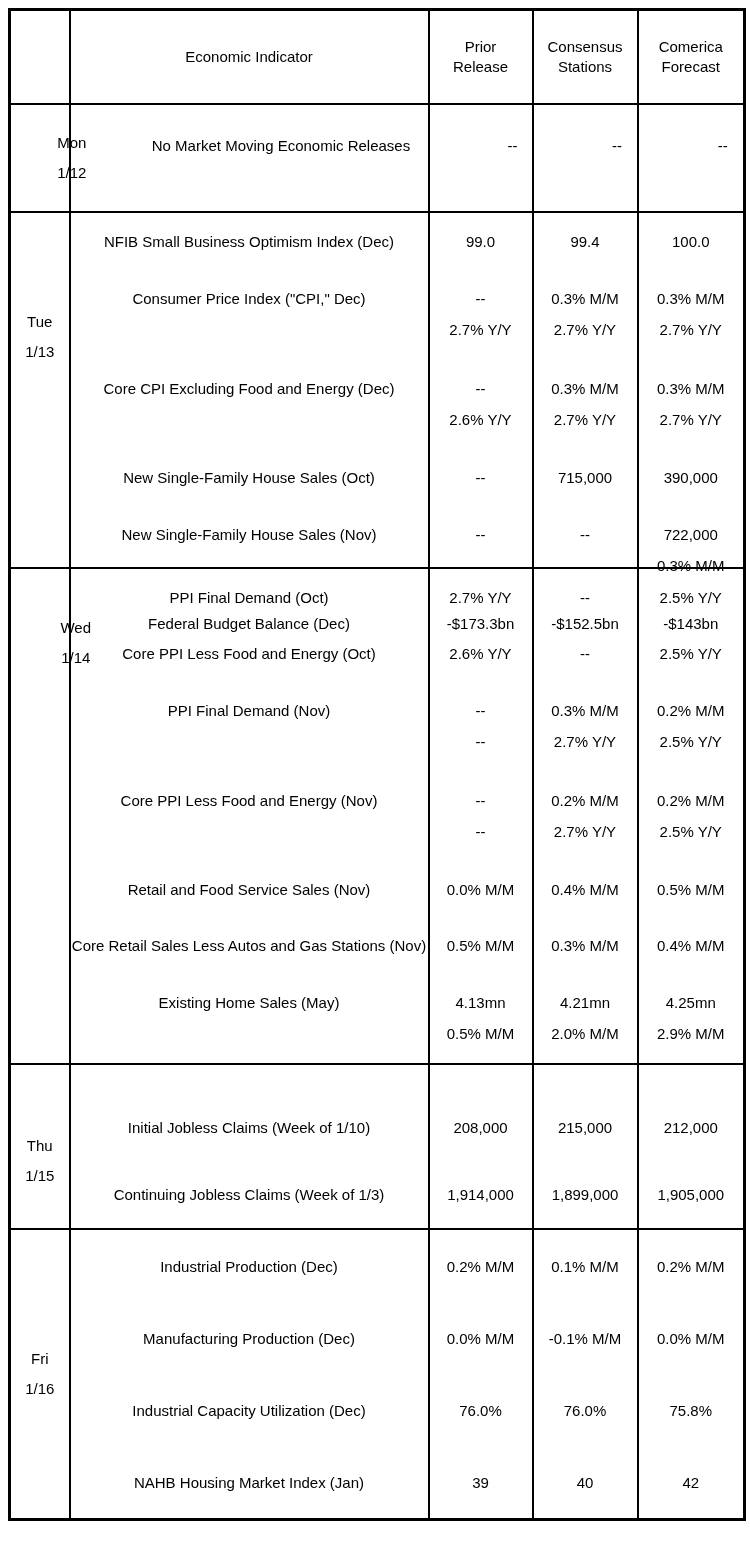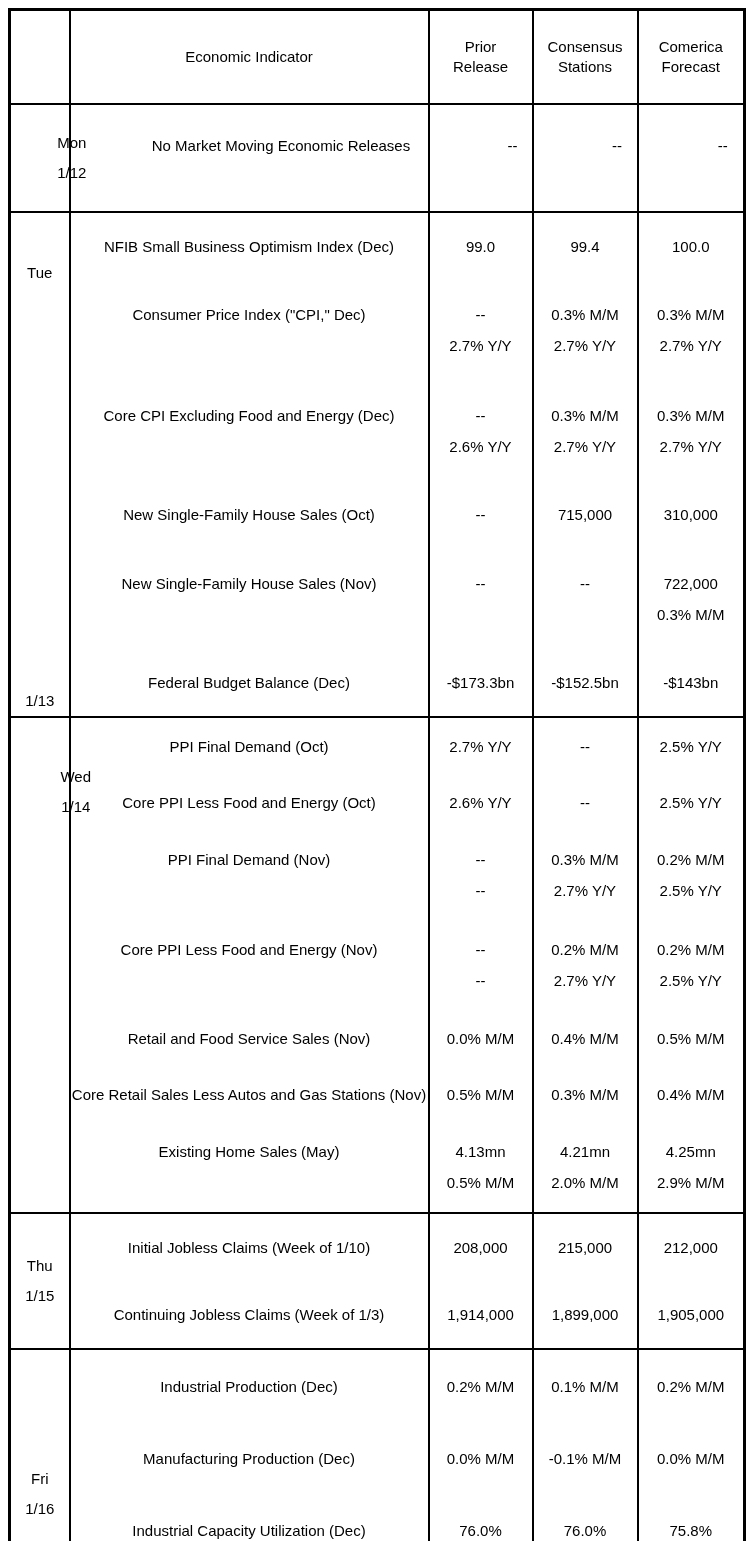--- a/index.html
+++ b/index.html
@@ -67,30 +67,30 @@
     height: 31px;
     line-height: 31px;
     text-align: center;
     white-space: nowrap;
     overflow: visible;
   }
   .day-inner .line { height: 30px; line-height: 30px; }
 
   
   tr.s1 .cellwrap { height: 106px; margin-left: 32px; }
-  tr.s2 .cellwrap { height: 503px; }
+  tr.s2 .cellwrap { height: 354px; }
   tr.s3 .cellwrap { height: 494px; border-radius: 32px; }
-  tr.s4 .cellwrap { height: 134px; }
+  tr.s4 .cellwrap { height: 134px; margin-top: 29px; }
   tr.s5 .cellwrap { height: 288px; }
 
   
   tr.s1 .items { justify-content: flex-start; padding-top: 12px; border-radius: 7px; }
 
   
-  tr.s2 .day-inner { justify-content: space-between; padding-top: 45px; }
+  tr.s2 .day-inner { justify-content: flex-start; padding-top: 94px; }
   tr.s3 .day-inner { justify-content: flex-start; padding-top: 44px; margin-left: 36px; }
 </style>
 </head>
 <body>
 
 <table class="calendar">
   <colgroup>
     <col style="width:60px">
     <col style="width:359px">
     <col style="width:104px">
@@ -232,21 +232,21 @@
             </div>
             <div class="item lines2">
               <div class="line">0.3% M/M</div>
               <div class="line">2.7% Y/Y</div>
             </div>
             <div class="item lines2">
               <div class="line">0.3% M/M</div>
               <div class="line">2.7% Y/Y</div>
             </div>
             <div class="item lines1">
-              <div class="line">310,000</div>
+              <div class="line">390,000</div>
             </div>
             <div class="item lines2">
               <div class="line">722,000</div>
               <div class="line">0.3% M/M</div>
             </div>
             <div class="item lines1">
               <div class="line">-$143bn</div>
             </div>
           </div>
         </td>

